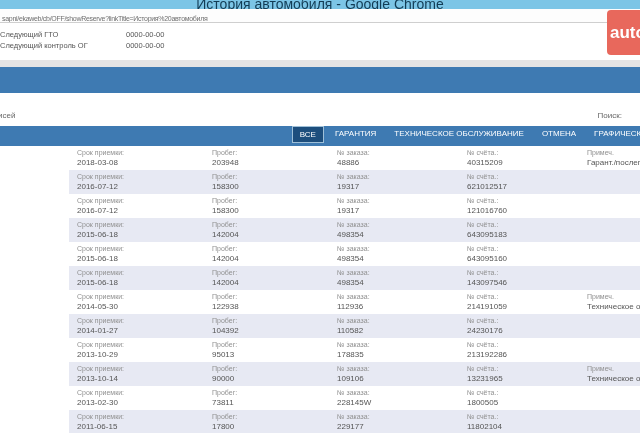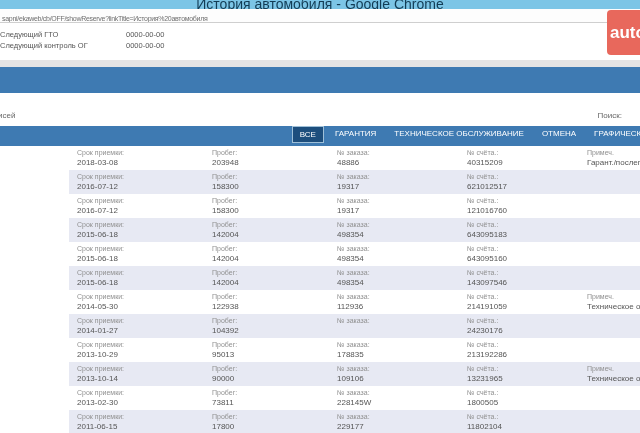--- a/index.html
+++ b/index.html
@@ -226,20 +226,21 @@
         <div class="cell">
           <div class="lbl">Срок приемки:</div>
           <div class="val">2014-01-27</div>
         </div>
         <div class="cell">
           <div class="lbl">Пробег:</div>
           <div class="val">104392</div>
         </div>
         <div class="cell">
           <div class="lbl">№ заказа:</div>
+          <div class="val">110582</div>
         </div>
         <div class="cell">
           <div class="lbl">№ счёта.:</div>
           <div class="val">24230176</div>
         </div>
       </div>
       <div class="row">
         <div class="cell">
           <div class="lbl">Срок приемки:</div>
           <div class="val">2013-10-29</div>

